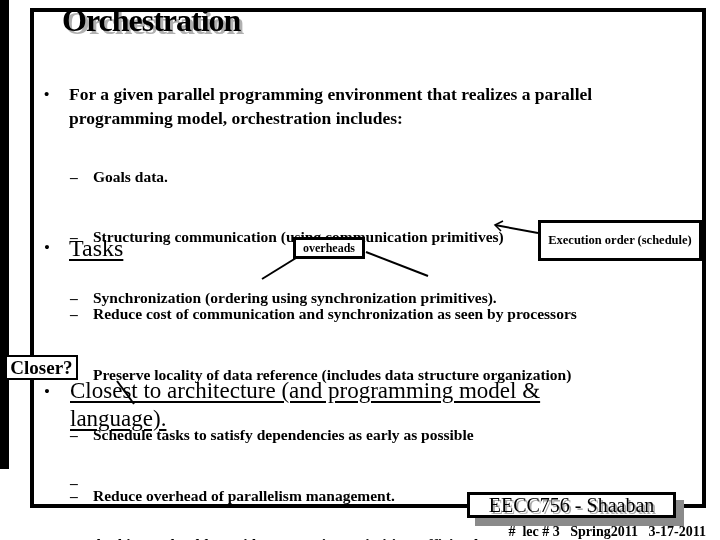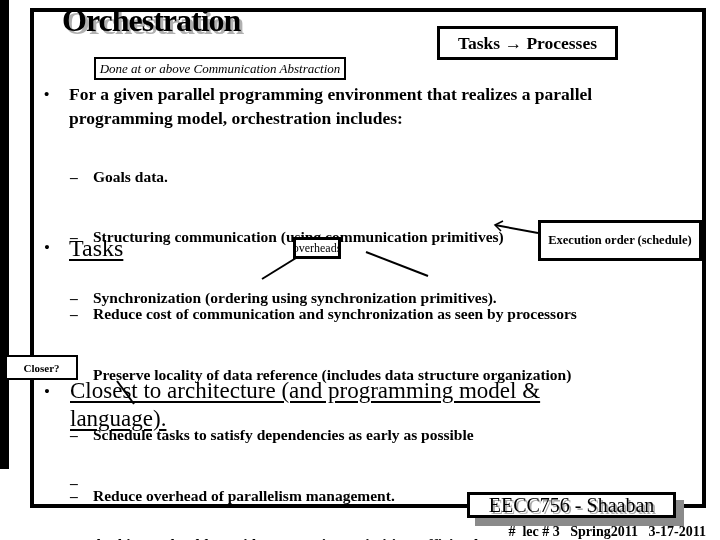--- a/index.html
+++ b/index.html
@@ -11,23 +11,23 @@
   #left-bar{left:0;top:8;width:9px;height:469px;background:#000;}
   #frame{left:30px;top:8px;width:676px;height:500px;border:4px solid #000;box-sizing:border-box;}
   #title{left:62px;top:2px;font-size:32px;font-weight:bold;letter-spacing:-1px;
          text-shadow:3px 3px 0 #b0b0b0;white-space:pre;}
   .boxed{border:3px solid #000;background:#fff;box-sizing:border-box;
          display:flex;align-items:center;justify-content:center;white-space:pre;}
   #tasks-box{left:437px;top:26px;width:181px;height:34px;font-size:17.5px;font-weight:bold;}
   #done-box{left:94px;top:57px;width:252px;height:23px;border-width:2px;
             font-style:italic;font-size:13px;}
   #exec-box{left:538px;top:220px;width:164px;height:41px;font-size:12.5px;font-weight:bold;}
-  #overheads-box{left:293px;top:237px;width:48px;height:22px;font-size:12px;font-weight:normal;}
+  #overheads-box{left:293px;top:237px;width:72px;height:22px;font-size:12px;font-weight:bold;}
   #closer-box{left:5px;top:355px;width:73px;height:25px;border-width:2.5px;
-              font-size:11px;font-weight:bold;z-index:5;}
+              font-size:19px;font-weight:bold;z-index:5;}
   .bullet-row{display:flex;align-items:flex-start;}
   .bullet-glyph{flex:0 0 25px;text-align:left;}
   .b1{left:42px;top:82px;width:648px;font-size:17.5px;font-weight:bold;line-height:24px;}
   .b1 .bullet-glyph{font-size:15px;line-height:24px;padding-left:2px;}
   .sublist{left:70px;font-size:15.5px;font-weight:bold;list-style:none;margin:0;padding:0;
            white-space:pre-wrap;}
   .sublist li{display:flex;align-items:flex-start;}
   .sublist .dash{flex:0 0 23px;font-weight:bold;}
   #sub1{top:129px;width:620px;}
   #sub1 li{line-height:24.3px;}
@@ -51,23 +51,21 @@
 </head>
 <body>
 
 <div id="slide">
 
   <div id="left-bar" class="abs"></div>
   <div id="frame" class="abs"></div>
 
   <div id="title" class="abs">Orchestration</div>
 
-  <div id="tasks-box" class="abs boxed">Tasks → Processes</div>
 
-  <div id="done-box" class="abs boxed">Done at or above Communication Abstraction</div>
 
   <div class="abs bullet-row b1">
     <span class="bullet-glyph">•</span>
     <span class="txt">For a given parallel programming environment that realizes a parallel programming model, orchestration includes:</span>
   </div>
 
   <ul id="sub1" class="abs sublist">
     <li>
       <span class="dash">–</span>
       <span>Goals data.</span></li>

